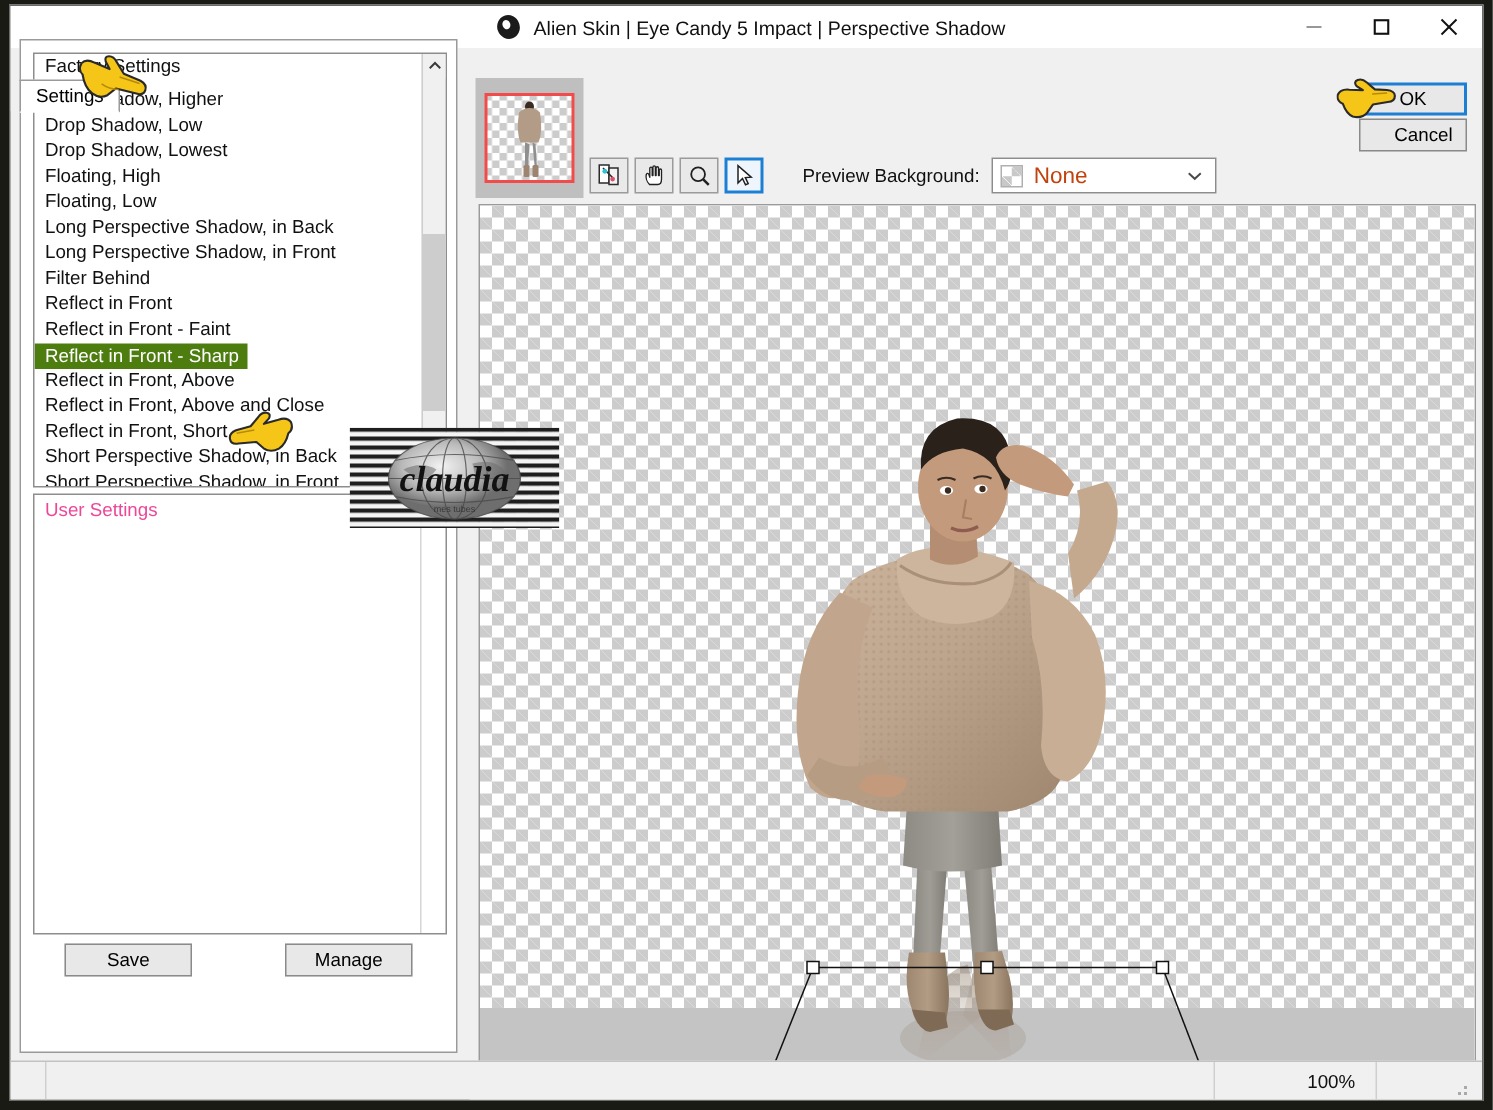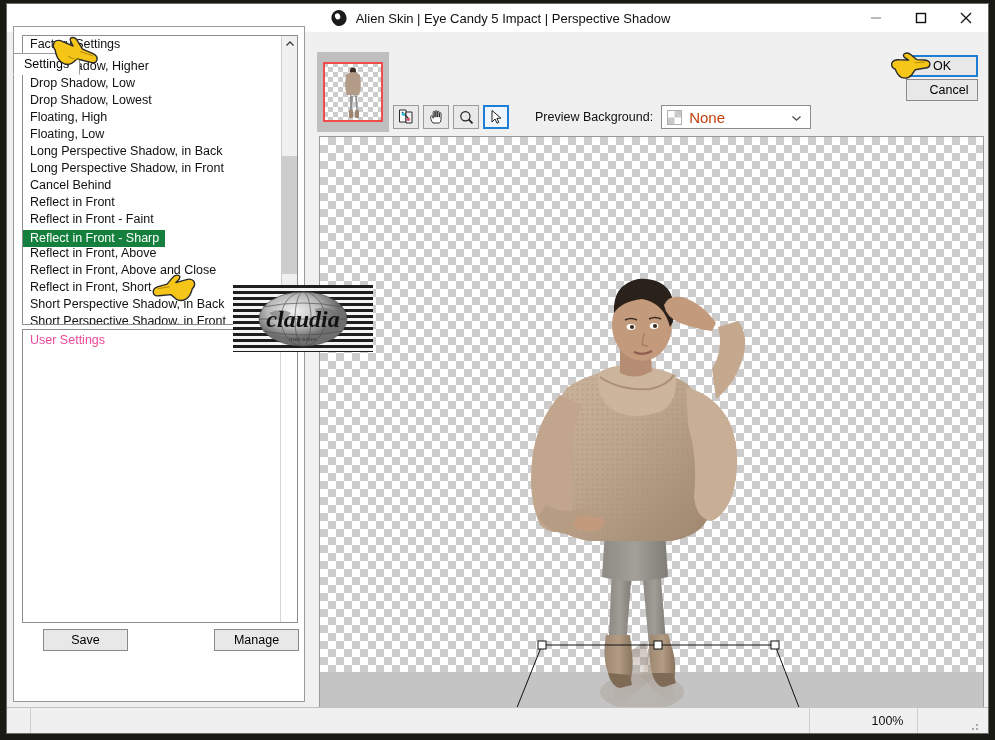--- a/index.html
+++ b/index.html
@@ -113,21 +113,21 @@
   }
   .preset-item {
     height: 17px; line-height: 17px;
     font-size: 12.5px; color: #101010;
     padding-left: 7px;
     white-space: nowrap;
     box-sizing: border-box;
   }
   .preset-item.sep { margin-bottom: 1px; }
   .preset-item.selected {
-    background: #15803d;
+    background: #4d7c0f;
     color: #ffffff;
     display: inline-block;
     padding-right: 6px;
     width: auto;
   }
   .sel-wrap { height: 17px; }
 
   .vscroll {
     position: absolute; right: 0; top: 0;
     width: 16px; height: 100%;
@@ -172,21 +172,20 @@
     width: 100%;
     display: flex; justify-content: center; gap: 62px;
   }
   .pbtn {
     width: 85px; height: 22px;
     background: #e8e8e8;
     border: 1px solid #8a8a8a;
     font-size: 12.5px; color: #000;
     display: flex; align-items: center; justify-content: center;
     box-sizing: border-box;
-    margin-left: 24px;
   }
 
   
   .rightarea {
     position: absolute; left: 306px; top: 48px;
     width: 677px; height: 683px;
     background: #f0f0f0;
   }
 
   .navthumb {
@@ -383,21 +382,21 @@
       <div class="preset-items">
         <div class="preset-item sep">Factory Settings</div>
         <div style="height:4px"></div>
         <div class="preset-item">Drop Shadow, Higher</div>
         <div class="preset-item">Drop Shadow, Low</div>
         <div class="preset-item">Drop Shadow, Lowest</div>
         <div class="preset-item">Floating, High</div>
         <div class="preset-item">Floating, Low</div>
         <div class="preset-item">Long Perspective Shadow, in Back</div>
         <div class="preset-item">Long Perspective Shadow, in Front</div>
-        <div class="preset-item">Cancel Behind</div>
+        <div class="preset-item">Filter Behind</div>
         <div class="preset-item">Reflect in Front</div>
         <div class="preset-item">Reflect in Front - Faint</div>
         <div class="sel-wrap">
           <span class="preset-item selected">Reflect in Front - Sharp</span>
         </div>
         <div class="preset-item">Reflect in Front, Above</div>
         <div class="preset-item">Reflect in Front, Above and Close</div>
         <div class="preset-item">Reflect in Front, Short</div>
         <div class="preset-item">Short Perspective Shadow, in Back</div>
         <div class="preset-item">Short Perspective Shadow, in Front</div>

